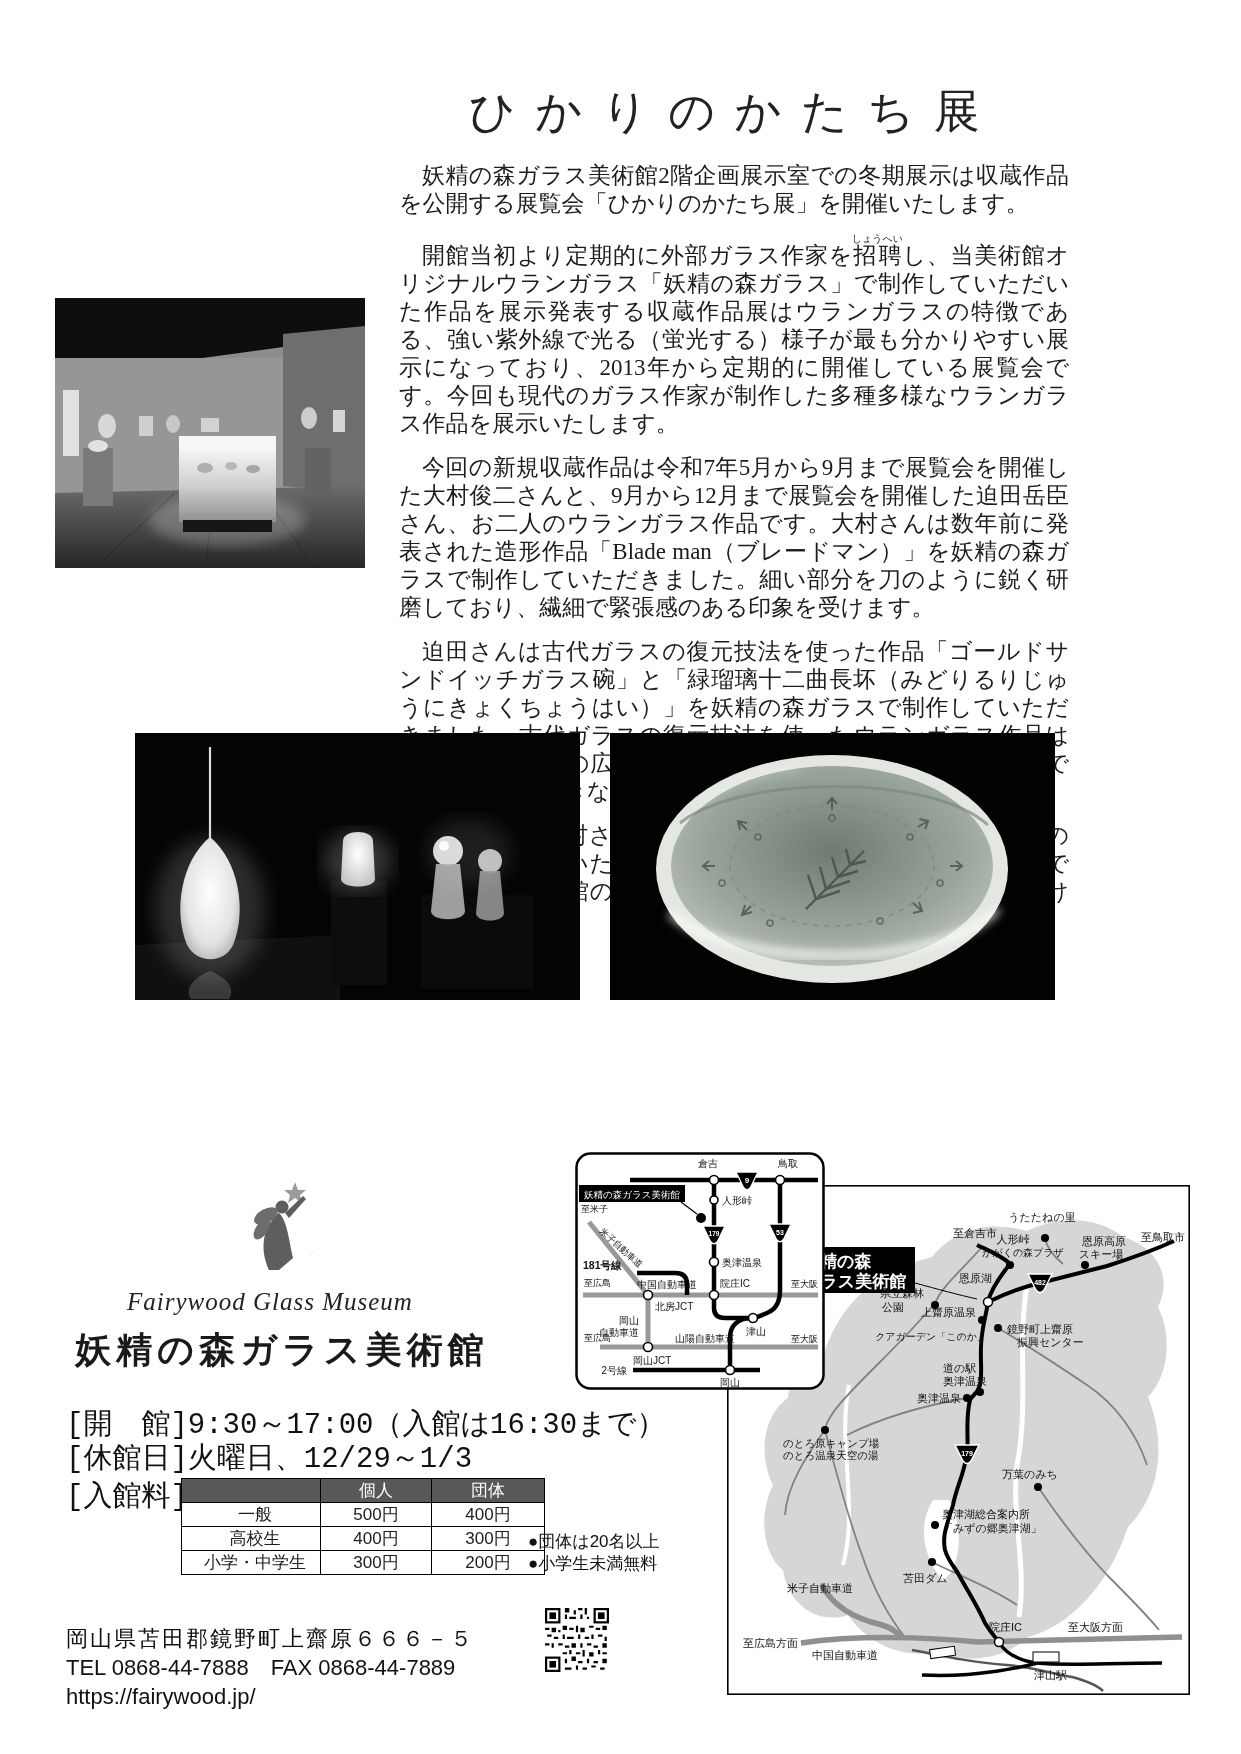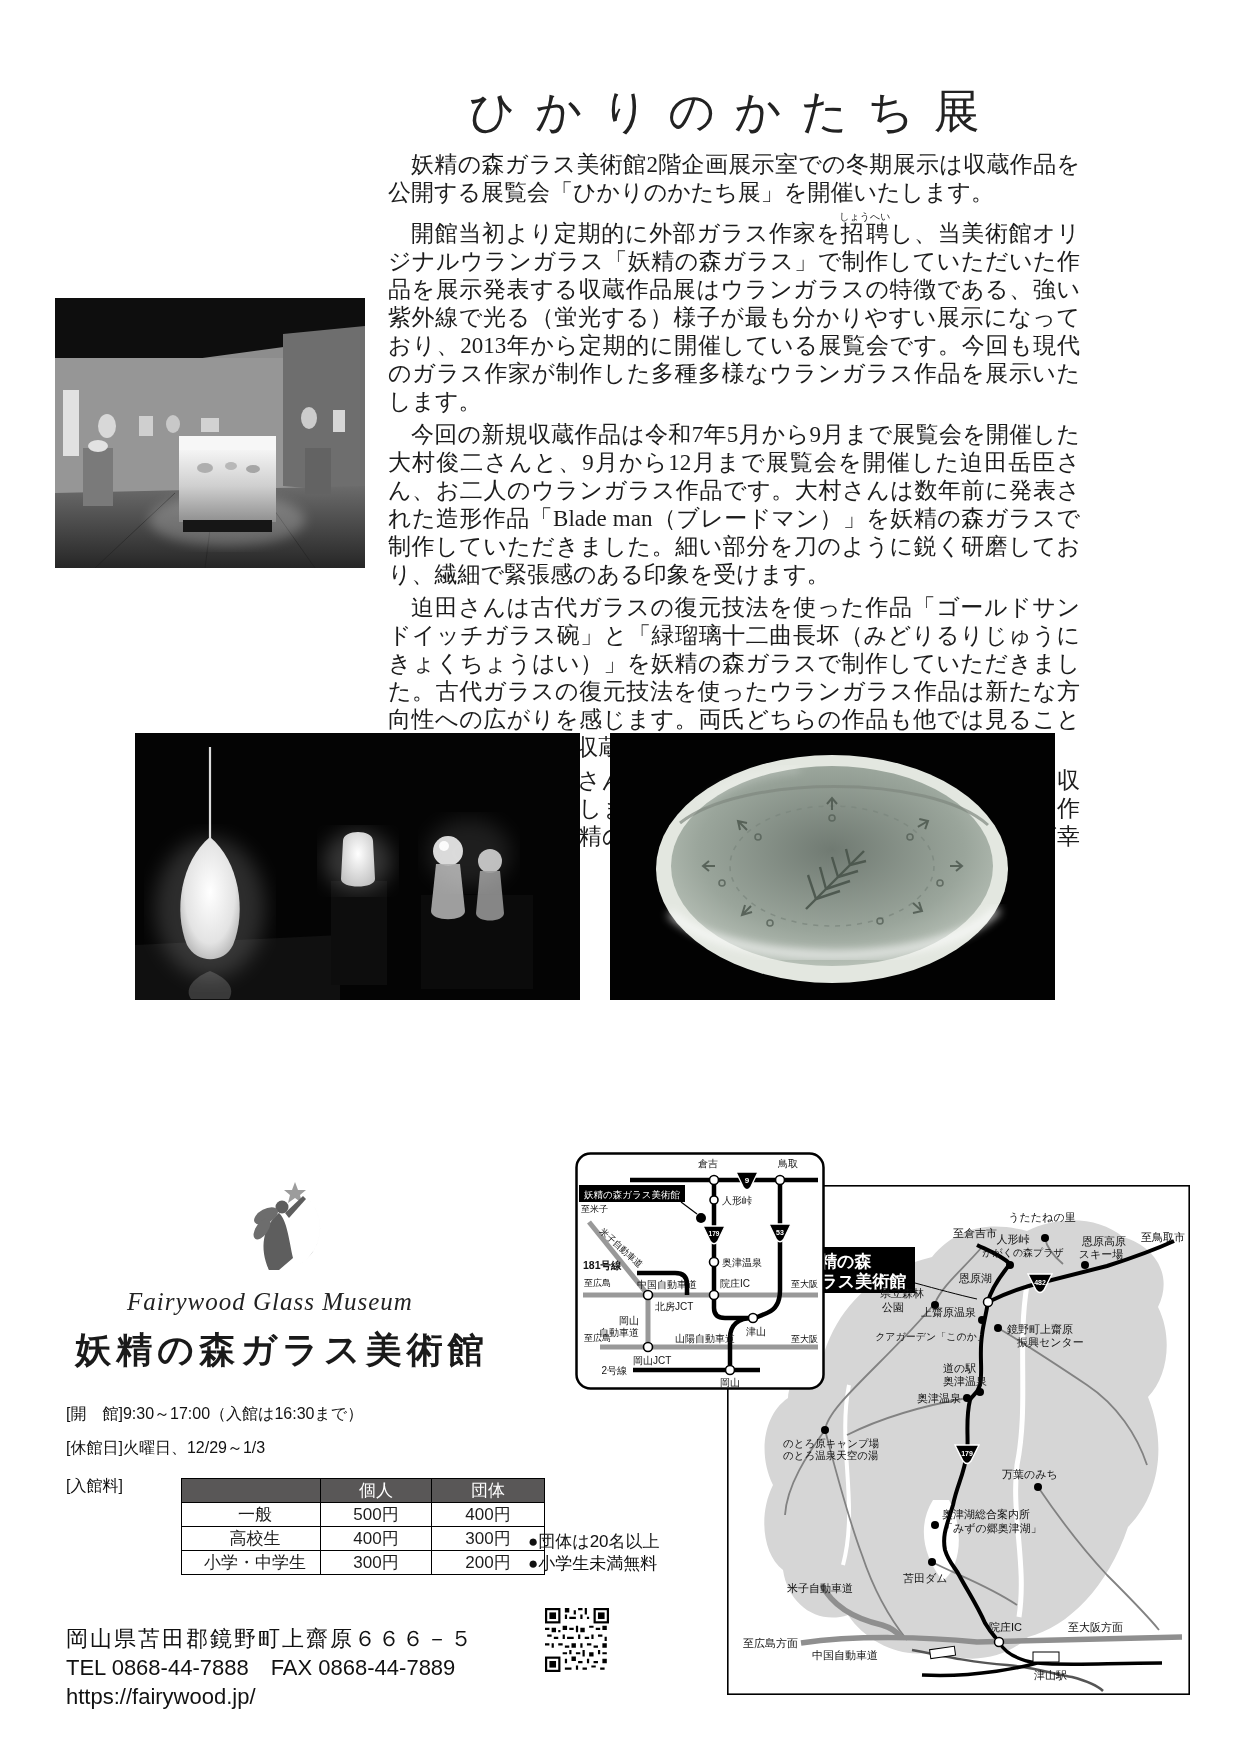--- a/index.html
+++ b/index.html
@@ -4,30 +4,30 @@
 <style>
   html,body{margin:0;padding:0;background:#e8e8e8;}
   .page{position:relative;width:1241px;height:1754px;background:#ffffff;margin:0 auto;overflow:hidden;
         font-family:"Liberation Serif",serif;color:#1c1c1c;}
   .abs{position:absolute;}
   
   .title{left:383px;top:50px;width:702px;text-align:center;font-size:46px;font-weight:500;
          letter-spacing:0.42em;color:#222;white-space:nowrap;}
   
   .bodytext{left:383px;top:146px;width:702px;font-size:23px;line-height:28px;text-align:justify;}
-  .bodytext p{margin:5px;text-indent:1em;}
+  .bodytext p{margin:16px;text-indent:1em;}
   ruby rt{font-size:10px;letter-spacing:0;}
   
   .photo{display:block;}
   
   .name-en{left:60px;top:1288px;width:420px;text-align:center;font-style:italic;font-size:25px;
            letter-spacing:1px;color:#222;}
   .name-jp{left:62px;top:1326px;width:440px;text-align:center;font-family:"Liberation Sans",sans-serif;
            font-weight:600;font-size:36px;letter-spacing:5px;white-space:nowrap;color:#1a1a1a;}
-  .infoline{font-family:Liberation Sans, sans-serif;font-size:16px;color:#111;white-space:nowrap;}
+  .infoline{font-family:Liberation Mono, monospace;font-size:29px;color:#111;white-space:nowrap;}
   .fees-table{border-collapse:collapse;font-family:"Liberation Sans",sans-serif;font-size:17px;}
   .fees-table td,.fees-table th{border:1.6px solid #000;text-align:center;padding:0;height:22px;}
   .fees-table th{background:#595757;color:#fff;font-weight:500;}
   .col0{width:130px;text-align:left;padding-left:8px !important;}
   .col1{width:110px;}
   .col2{width:112px;}
   .fees-note{font-family:"Liberation Sans",sans-serif;font-size:17px;line-height:22px;color:#111;white-space:nowrap;}
   .addr{font-family:"Liberation Sans",sans-serif;font-size:22px;line-height:29px;color:#111;white-space:nowrap;}
   svg text{font-family:"Liberation Sans",sans-serif;}
 </style>

